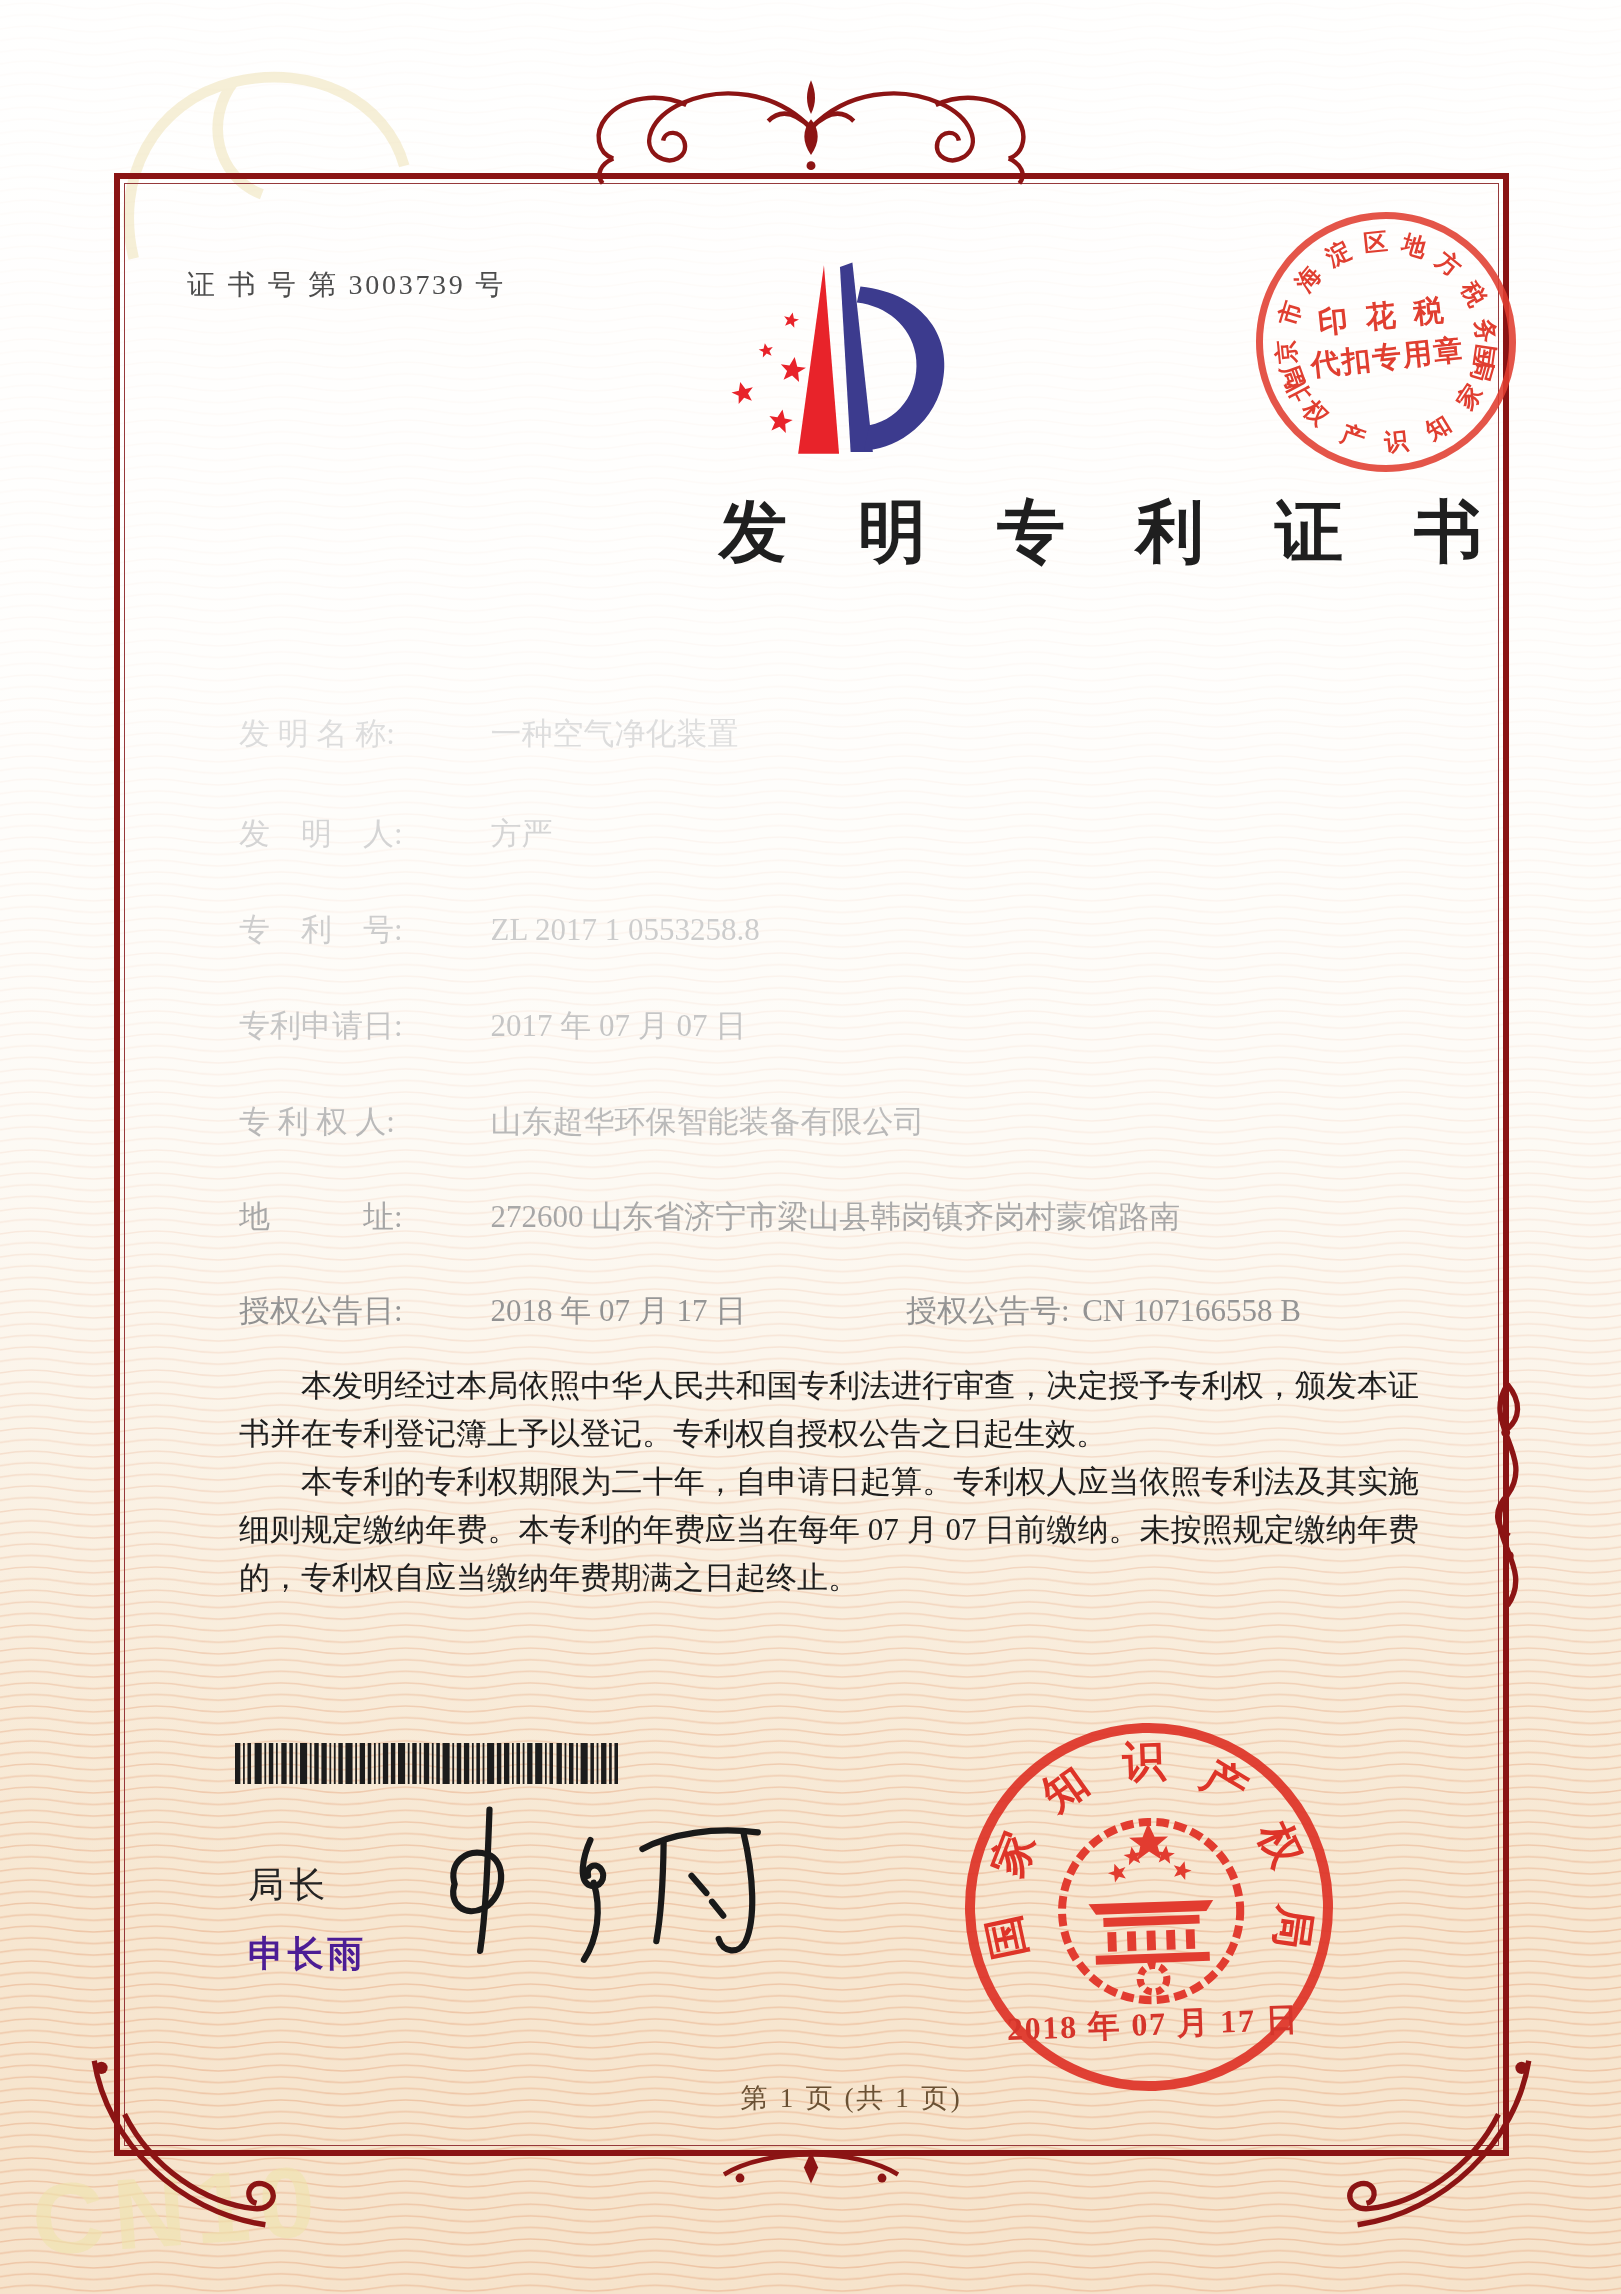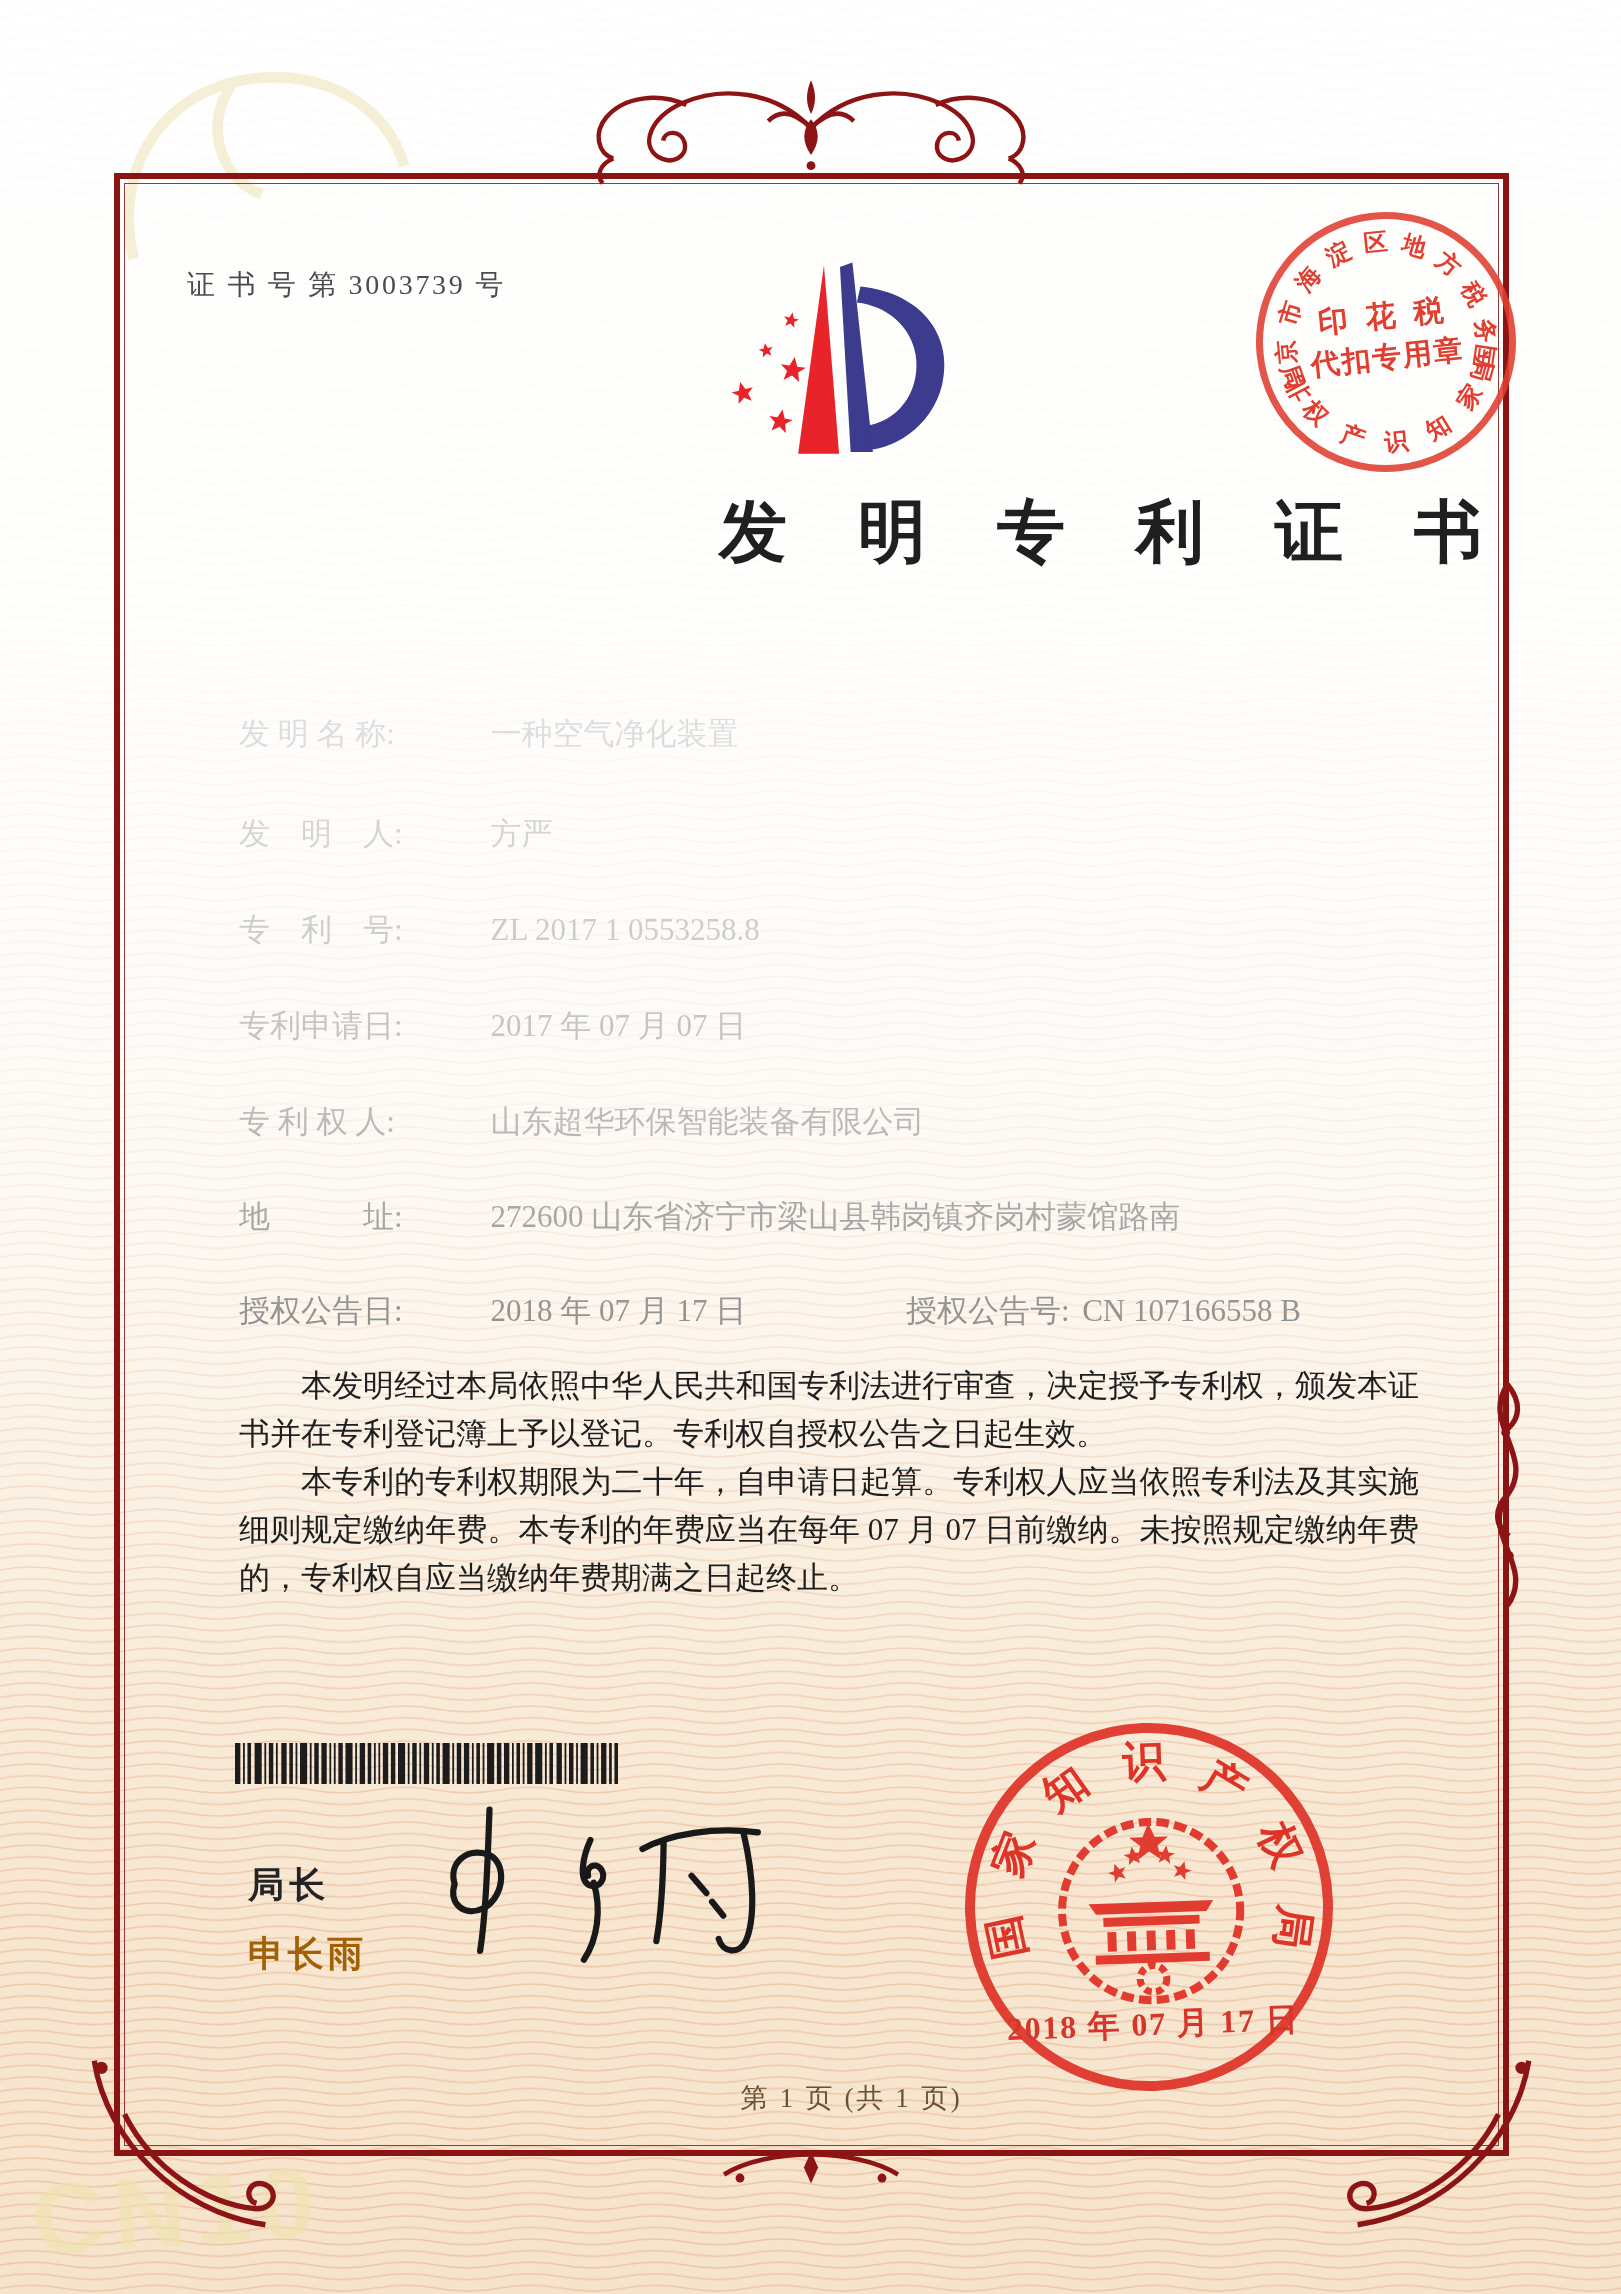--- a/index.html
+++ b/index.html
@@ -53,22 +53,22 @@
   .body-text{
     left:239px;top:1362px;width:1180px;z-index:3;
     font-size:31px;line-height:48px;text-align:justify;color:#1e1e1e;
   }
   .body-text p{margin:0;text-indent:2em;}
 
   
   .barcode{left:235px;top:1743px;z-index:3;}
 
   
-  .sig-role{left:248px;top:1861px;z-index:3;font-family:"Liberation Sans","DejaVu Sans",sans-serif;font-size:36px;font-weight:700;color:#242424;letter-spacing:5.3px;}
-  .sig-name{left:248px;top:1930px;z-index:3;font-family:"Liberation Sans","DejaVu Sans",sans-serif;font-size:36px;font-weight:600;color:#a16207;letter-spacing:3.6px;}
+  .sig-role{left:248px;top:1861px;z-index:3;font-family:"Liberation Sans","DejaVu Sans",sans-serif;font-size:36px;font-weight:400;color:#242424;letter-spacing:5.3px;}
+  .sig-name{left:248px;top:1930px;z-index:3;font-family:"Liberation Sans","DejaVu Sans",sans-serif;font-size:36px;font-weight:600;color:#4c1d95;letter-spacing:3.6px;}
   .sig-script{left:405px;top:1793px;z-index:4;transform:rotate(-2deg);}
 
   
   .arc-char{position:absolute;left:50%;top:50%;}
   .tax-stamp{
     left:1256px;top:212px;width:246px;height:246px;z-index:4;
     border:7.1px solid rgba(224,62,48,.88);border-radius:50%;
     color:#e03e30;transform:rotate(-6deg);font-weight:bold;
   }
   .tax-arc{position:absolute;inset:0;font-size:24px;}

